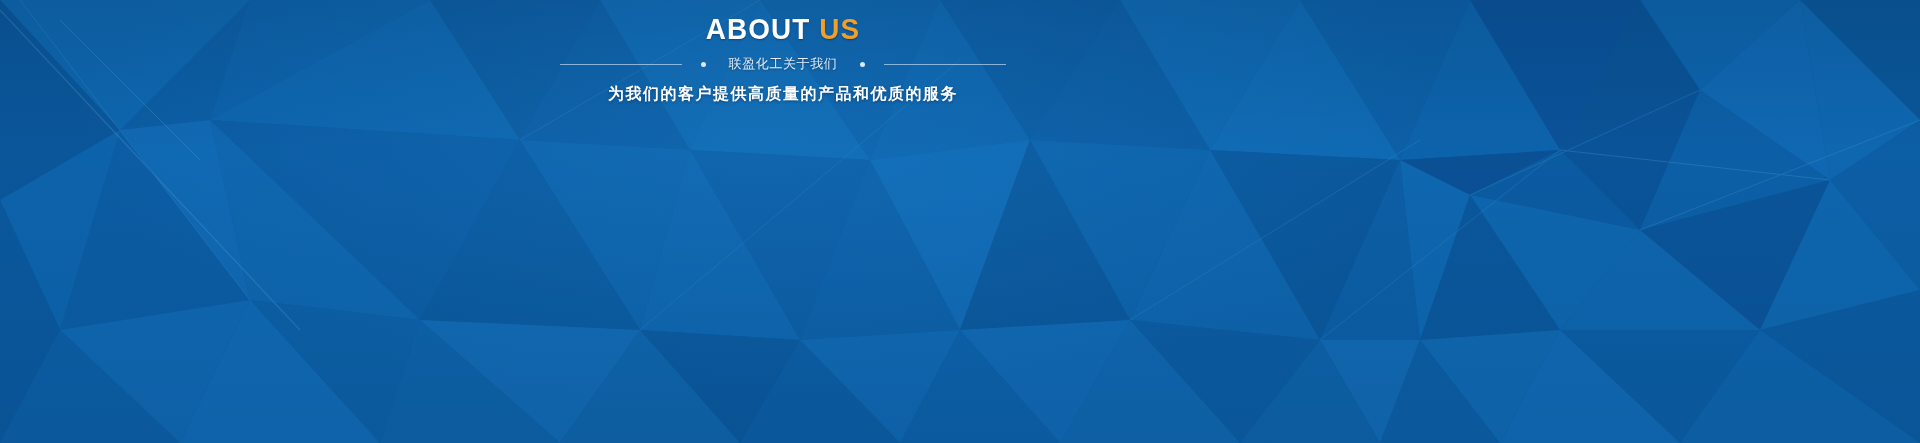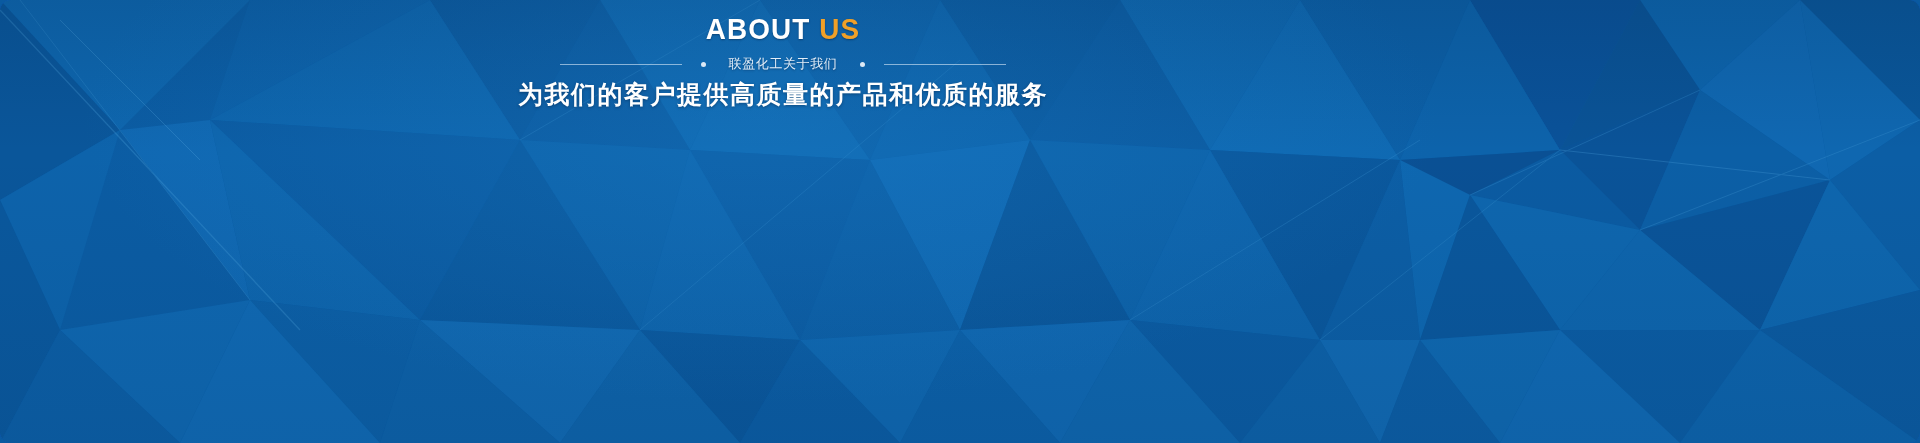--- a/index.html
+++ b/index.html
@@ -7,21 +7,20 @@
     width:1920px;height:443px;overflow:hidden;
     font-family:"Liberation Sans","DejaVu Sans",sans-serif;
     background:#0a5aa0;
   }
 
   #banner{
     position:relative;
     width:1920px;height:443px;
     overflow:hidden;
     background:#1d4ed8;
-    border-radius:11px;
   }
 
   
   #poly-bg{
     position:absolute;inset:0;
     width:1920px;height:443px;
     display:block;
   }
   #vignette{
     position:absolute;inset:0;
@@ -79,21 +78,21 @@
     line-height:18px;
     letter-spacing:.6px;
     white-space:nowrap;
     padding:0 4px;
     text-shadow:0 1px 2px rgba(0,26,58,.40);
   }
 
   #headline{
     margin-top:6px;
     color:#ffffff;
-    font-size:25px;
+    font-size:16px;
     line-height:30px;
     font-weight:bold;
     letter-spacing:1.5px;
     white-space:nowrap;
     text-shadow:0 1px 3px rgba(0,26,58,.45);
   }
 </style>
 </head>
 <body>
 

